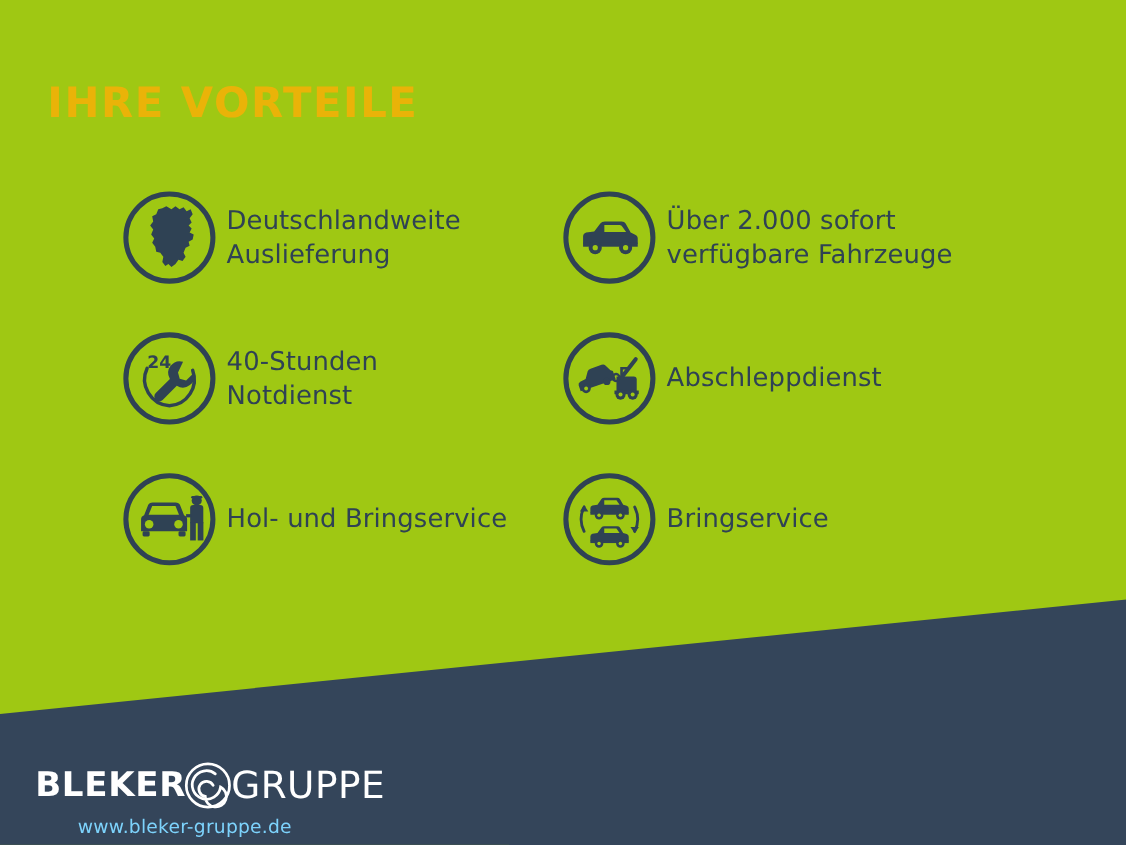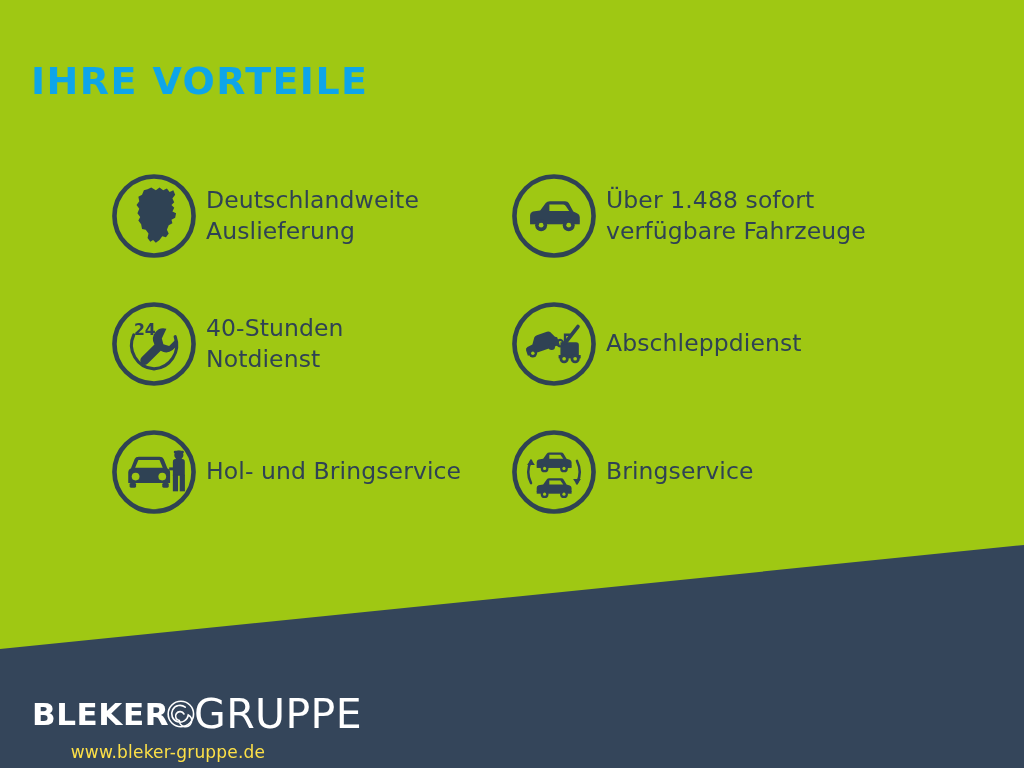--- a/index.html
+++ b/index.html
@@ -34,26 +34,26 @@
     
     clip-path: polygon(0 0, 1024px 0, 1024px 545px, 0 649px);
     -webkit-clip-path: polygon(0 0, 1024px 0, 1024px 545px, 0 649px);
   }
 
   
   .page-title {
     position: absolute;
     left: 31px;
     top: 62px;
-    margin: 0;
+    margin: 12px;
     font-size: 38px;
     line-height: 1;
     font-weight: 700;
     letter-spacing: 1.4px;
-    color: #0ea5e9;
+    color: #eab308;
     font-family: "DejaVu Sans", "Liberation Sans", sans-serif;
     white-space: nowrap;
   }
 
   
   .benefits {
     position: absolute;
     left: 108px;
     top: 152px;
     width: 850px;
@@ -110,34 +110,34 @@
   }
 
   .logo-mark {
     width: 46px;
     height: 46px;
     margin: 0 -2px 0 -3px;
     display: block;
   }
 
   .logo-word-light {
-    font-size: 41px;
+    font-size: 34px;
     font-weight: 400;
     color: #ffffff;
     letter-spacing: 0.4px;
     line-height: 1;
     font-family: "DejaVu Sans", "Liberation Sans", sans-serif;
   }
 
   .logo-url {
     margin-top: 7px;
     text-align: center;
     width: 272px;
     font-size: 17px;
-    color: #fde047;
+    color: #7dd3fc;
     letter-spacing: 0.2px;
     font-family: "DejaVu Sans", "Liberation Sans", sans-serif;
   }
 </style>
 </head>
 <body>
 
 <div id="slide">
 
   <div class="green-panel"></div>
@@ -163,21 +163,21 @@
         <circle cx="50" cy="50" r="43" fill="none" stroke="#2f4254" stroke-width="5"></circle>
         <path fill="#2f4254" d="M24 56 L24 49 Q24 46 27 45 L35 44 L41 36 Q42.5 34 45.5 34 L62 34
           Q65 34 66 36 L71 45 L75 47 Q78 48 78 51 L78 56 Z"></path>
         <rect x="24" y="55" width="54" height="4" fill="#2f4254"></rect>
         <circle cx="36" cy="60" r="6.5" fill="#2f4254"></circle>
         <circle cx="36" cy="60" r="2.6" fill="#9fc813"></circle>
         <circle cx="66" cy="60" r="6.5" fill="#2f4254"></circle>
         <circle cx="66" cy="60" r="2.6" fill="#9fc813"></circle>
         <path fill="#9fc813" d="M45 37.5 L60 37.5 Q62 37.5 63 39.5 L66.5 44.5 L45 44.5 Z"></path>
       </svg>
-      <div class="benefit-label">Über 1.488 sofort
+      <div class="benefit-label">Über 2.000 sofort
 verfügbare Fahrzeuge</div>
     </div>
 
     <div class="benefit">
       <svg class="benefit-icon" viewBox="0 0 100 100">
         <circle cx="50" cy="50" r="43" fill="none" stroke="#2f4254" stroke-width="5"></circle>
         <path d="M28 40 A26 26 0 0 0 50 77 A26 26 0 0 0 73 42" fill="none" stroke="#2f4254" stroke-width="3.4" stroke-linecap="round"></path>
         <text x="40" y="40" font-family="DejaVu Sans, Liberation Sans, sans-serif" font-size="17" font-weight="700" fill="#2f4254" text-anchor="middle">24</text>
         <path fill="#2f4254" d="M63.5 33.5 A11.5 11.5 0 0 0 50.5 50.5 L36.5 64.5
           A4.8 4.8 0 0 0 43.3 71.3 L57.3 57.3 A11.5 11.5 0 0 0 74.3 44.3

